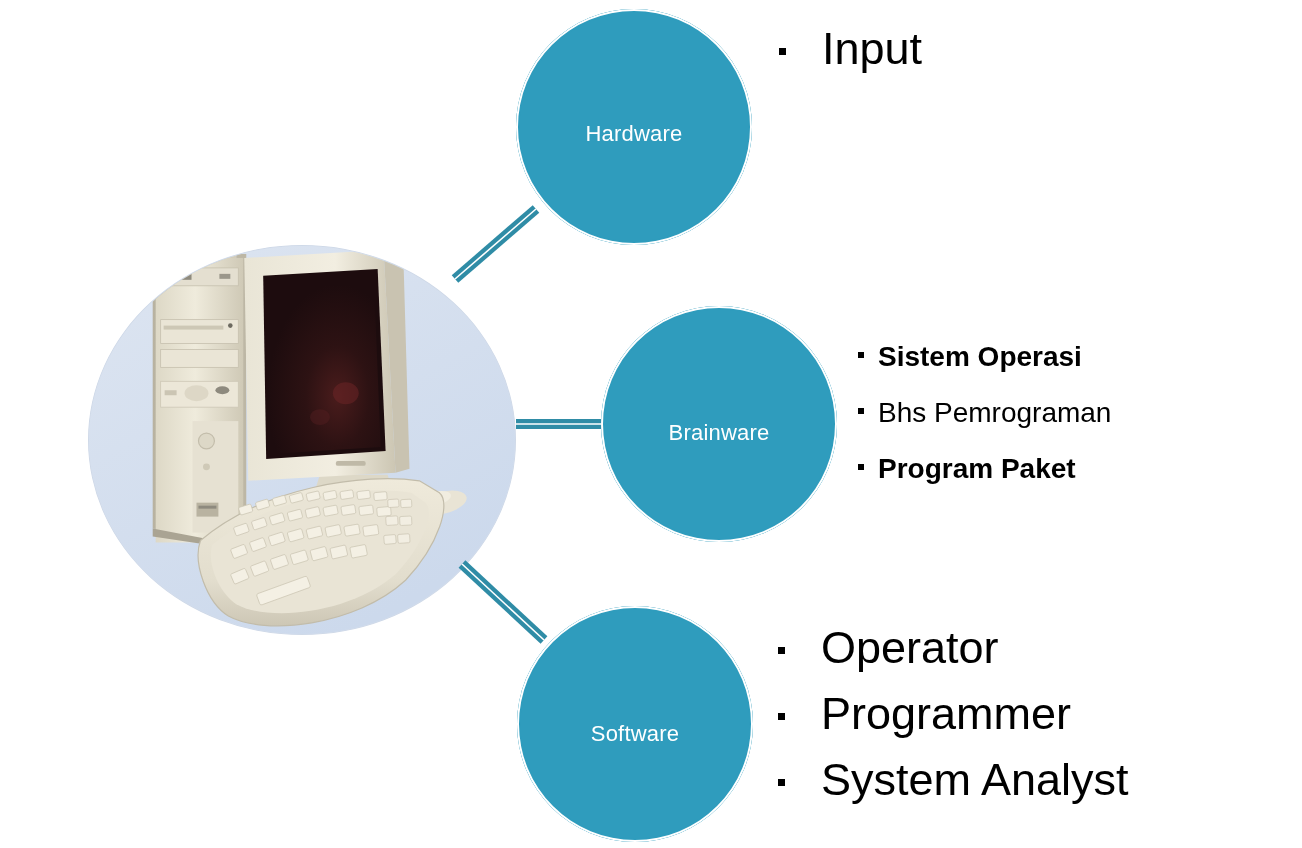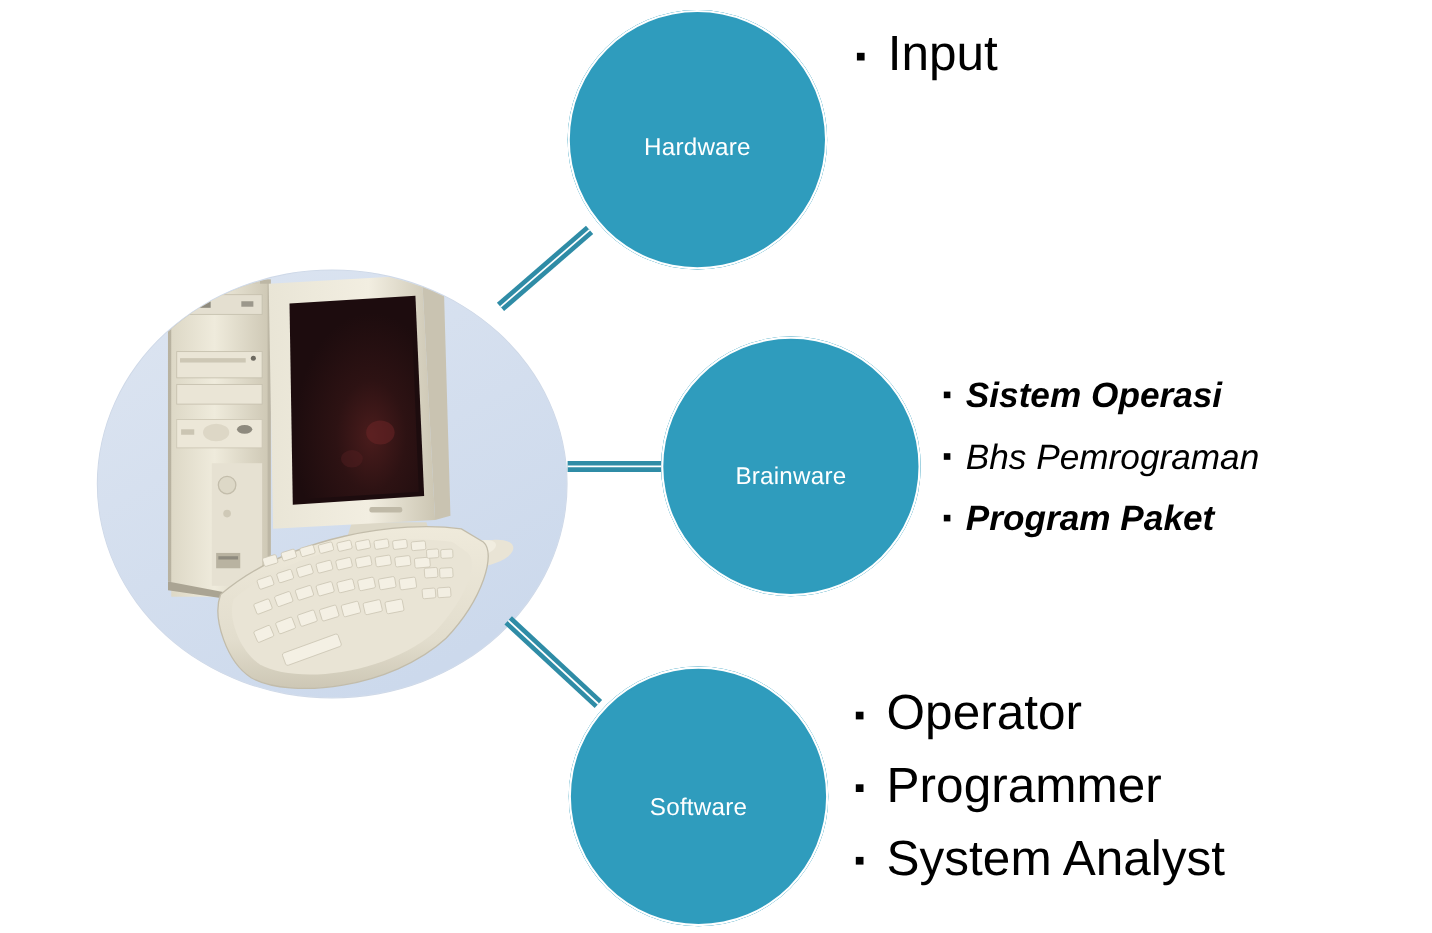--- a/index.html
+++ b/index.html
@@ -84,43 +84,42 @@
     align-items: baseline;
     white-space: nowrap;
   }
   .bullet-dot {
     display: inline-block;
     background: #000000;
     flex: none;
   }
 
   
-  .list-lg .bullet-row { height: 66px; }
+  .list-lg .bullet-row { height: 66px; gap: 15px; }
   .list-lg .bullet-dot {
     width: 7px; height: 7px;
     margin-right: 21px;
     transform: translateY(-9px);
   }
   .list-lg .bullet-text {
     font-size: 45px;
     font-weight: 400;
     line-height: 1;
   }
 
   
   .list-sm .bullet-row { height: 56px; }
   .list-sm .bullet-dot {
     width: 6px; height: 6px;
     margin-right: 14px;
     transform: translateY(-8px);
   }
   .list-sm .bullet-text {
-    font-size: 32px;
+    font-size: 28px;
     line-height: 1;
-    font-style: italic;
   }
   .list-sm .bullet-text.bold { font-weight: 700; }
   .list-sm .bullet-text.normal { font-weight: 400; }
 
   #list-hardware  { left: 779px; top: 26px; }
   #list-software  { left: 858px; top: 343px; }
   #list-brainware { left: 778px; top: 625px; }
 </style>
 </head>
 <body>

